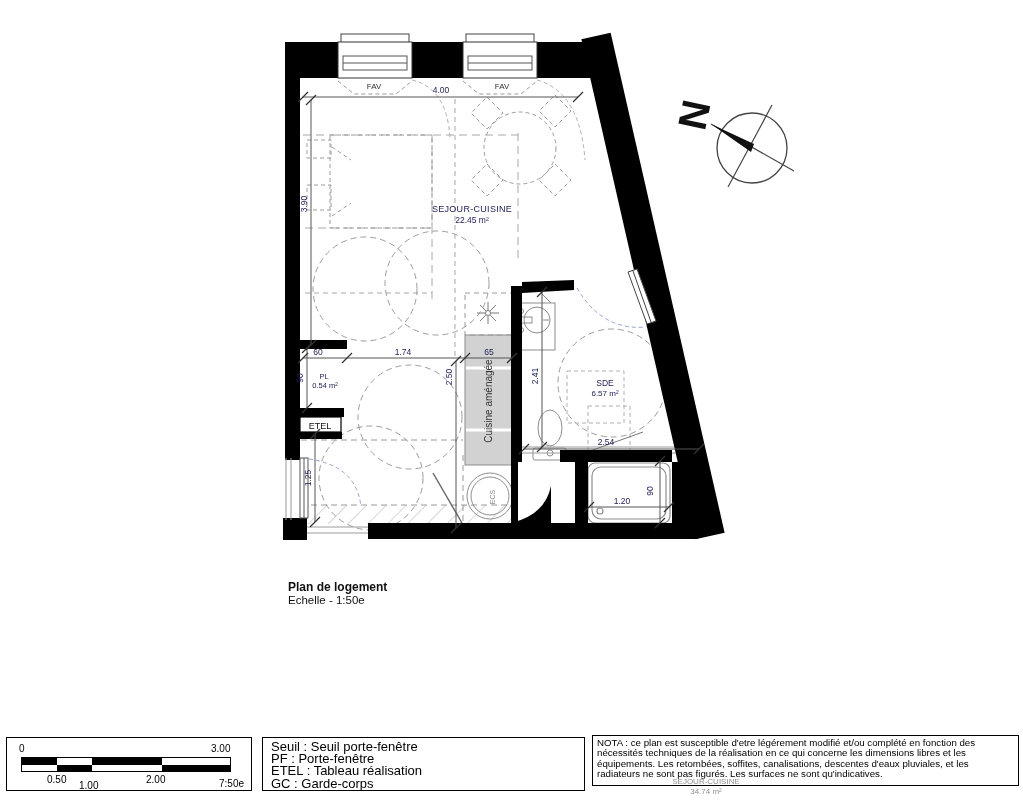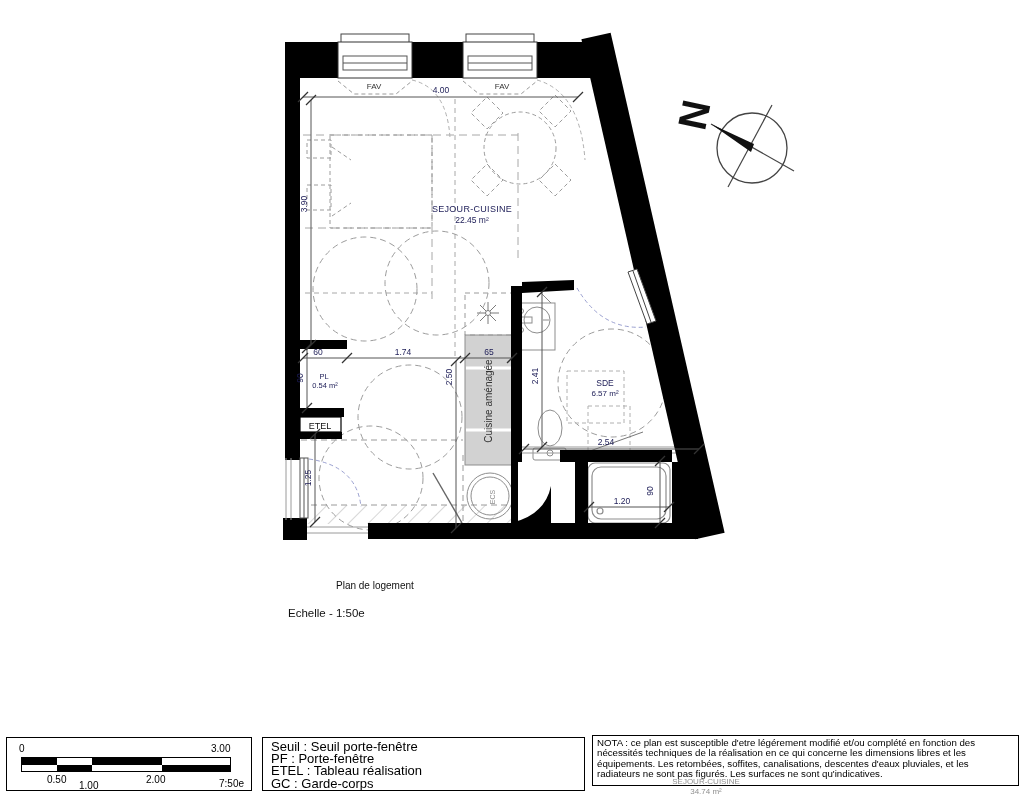--- a/index.html
+++ b/index.html
@@ -3,22 +3,22 @@
 <meta charset="utf-8">
 <style>
   html,body{margin:0;padding:0;background:#fff;}
   #page{position:relative;width:1023px;height:800px;background:#ffffff;overflow:hidden;
         font-family:"Liberation Sans","DejaVu Sans",sans-serif;}
   svg text{font-family:"Liberation Sans","DejaVu Sans",sans-serif;}
   .dimtxt{fill:#1c1c56;font-size:8.5px;}
   .roomtxt{fill:#1c1c56;}
   .box{position:absolute;border:1.6px solid #000;background:#fff;box-sizing:border-box;}
   #title{position:absolute;left:288px;top:580px;color:#111;}
-  #title .t1{font-size:10px;font-weight:normal;margin-left:48px;}
-  #title .t2{font-size:11.5px;margin-top:16px;}
+  #title .t1{font-size:12px;font-weight:bold;}
+  #title .t2{font-size:11.5px;margin-top:0;}
   
   #scalebox{left:6px;top:737px;width:246px;height:54px;font-size:10px;color:#000;}
   #scalebox .lbl{position:absolute;white-space:nowrap;}
   #bar{position:absolute;left:14px;top:19px;width:210px;height:15px;border:1px solid #000;box-sizing:border-box;}
   .seg{position:absolute;height:6.5px;}
   
   #legendbox{left:262px;top:737px;width:323px;height:54px;font-size:13px;color:#000;}
   #legendbox .col{position:absolute;top:3px;line-height:12.2px;white-space:nowrap;}
   #legendbox .c1{left:8px;}
   #legendbox .c2{left:152px;}

